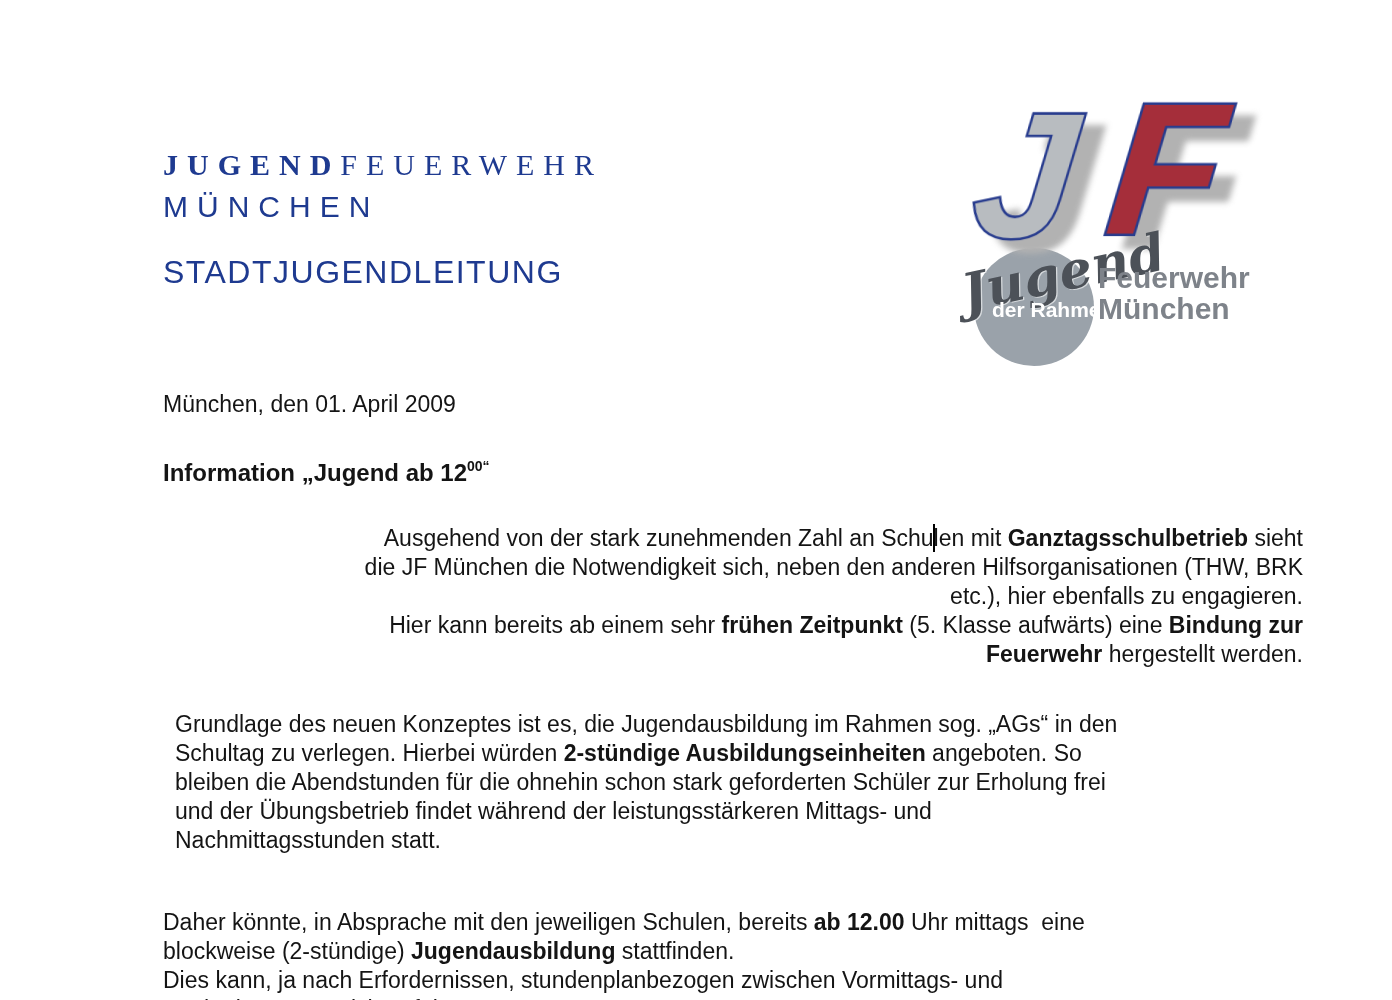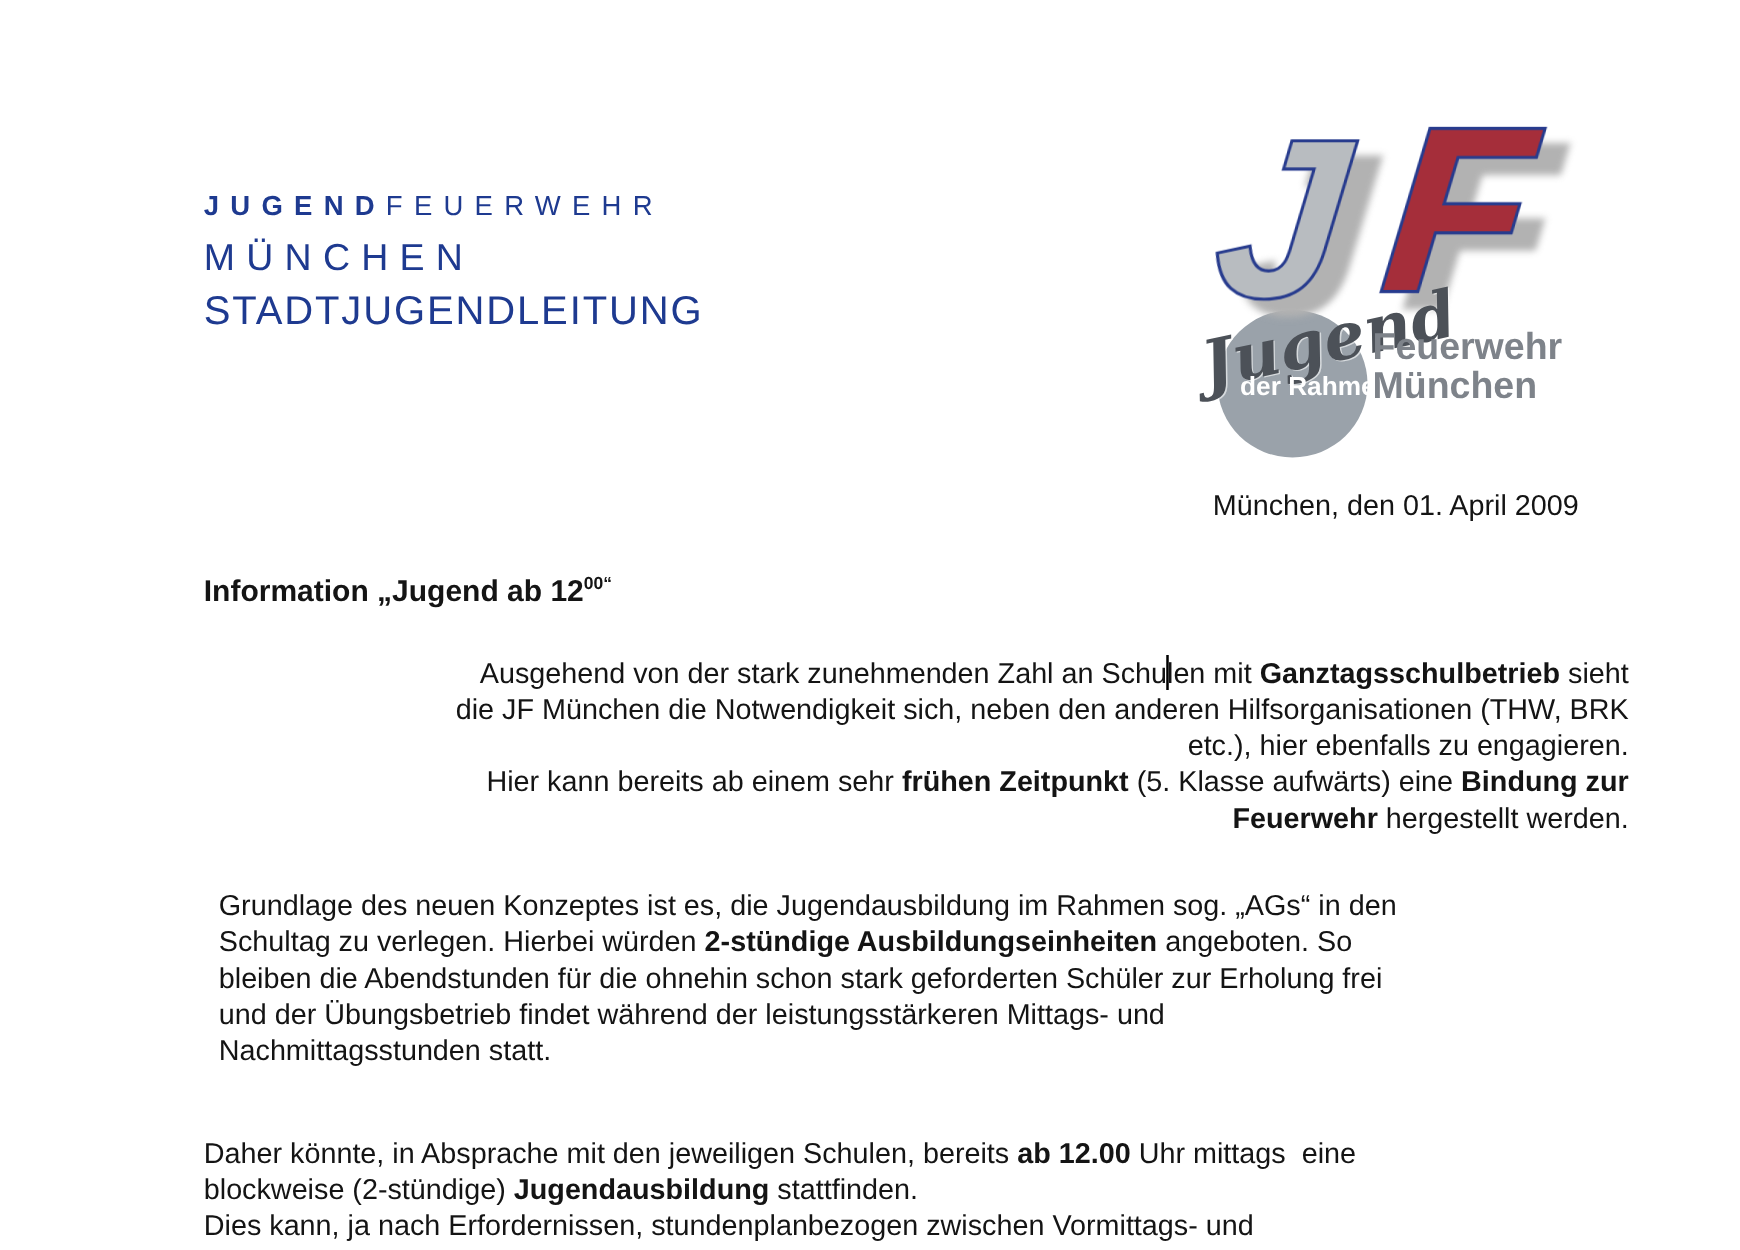--- a/index.html
+++ b/index.html
@@ -2,24 +2,24 @@
 <html><head>
 <meta charset="utf-8">
 <style>
   * { margin:0; padding:0; box-sizing:border-box; }
   html,body { width:1392px; height:1000px; background:#ffffff; overflow:hidden;
     font-family:"Liberation Sans", sans-serif; color:#141414; }
   .page { position:relative; width:1392px; height:1000px; background:#fff; }
 
   
   .letterhead { position:absolute; left:163px; top:144px; color:#1e3a90; }
-  .lh-line1 { font-size:22px; letter-spacing:9px; line-height:42px; white-space:nowrap; }
+  .lh-line1 { font-size:30px; letter-spacing:9px; line-height:42px; white-space:nowrap;font-family:Liberation Serif, serif; }
   .lh-line1 .b { font-weight:bold; }
   .lh-line2 { font-size:30px; letter-spacing:9px; line-height:42px; }
-  .lh-line3 { font-size:32px; letter-spacing:1.5px; line-height:40px; }
+  .lh-line3 { font-size:32px; letter-spacing:1.5px; margin-top:24px; line-height:40px; }
 
   
   .logo { position:absolute; left:958px; top:80px; width:340px; height:285px; }
   .logo-letter { position:absolute; font-weight:bold; font-style:italic; line-height:1;
     transform:skewX(-6deg); paint-order:stroke fill;
     filter:drop-shadow(20px 13px 3px #b2b2b2); }
   .logo-j { left:18px; top:6px; font-size:178px; color:#b8bcc0;
     -webkit-text-stroke:5px #283c8e; text-shadow:0 0 1px #283c8e; }
   .logo-f { left:152px; top:-4px; font-size:186px; color:#a52e3a;
     -webkit-text-stroke:5px #283c8e; text-shadow:0 0 1px #283c8e; }
@@ -29,21 +29,21 @@
     font-family:"DejaVu Serif", serif; font-style:italic; font-weight:bold;
     font-size:52px; color:#4c5158; transform:rotate(-12deg);
     text-shadow:1px 1px 0 rgba(255,255,255,.6); white-space:nowrap; }
   .logo-circle-text { position:absolute; left:34px; top:218px; font-size:21px;
     font-weight:bold; color:#ffffff; white-space:nowrap; }
   .logo-caption { position:absolute; left:140px; top:182px; font-size:30px;
     font-weight:bold; color:#7e838a; line-height:31px; white-space:nowrap; }
 
   
   .dateline { position:absolute; left:163px; top:391px; width:1100px;
-    text-align:right; font-size:23px; }
+    text-align:left; font-size:23px; }
   .heading { position:absolute; left:163px; top:459px; font-size:24px; font-weight:bold;text-align:right; }
   .heading sup { font-size:14px; position:relative; top:-1px; }
   .rich { position:absolute; left:163px; width:1140px; font-size:23px;
     line-height:29px; white-space:pre-wrap; }
   .rich .b { font-weight:bold; }
   .block1 { top:524px;text-align:right; }
   .block2 { top:710px;margin-left:12px; }
   .block3 { top:908px; }
   .caret { display:inline-block; width:0; border-left:2px solid #000;
     height:28px; vertical-align:baseline; margin:0 -1px -6px -1px; }

